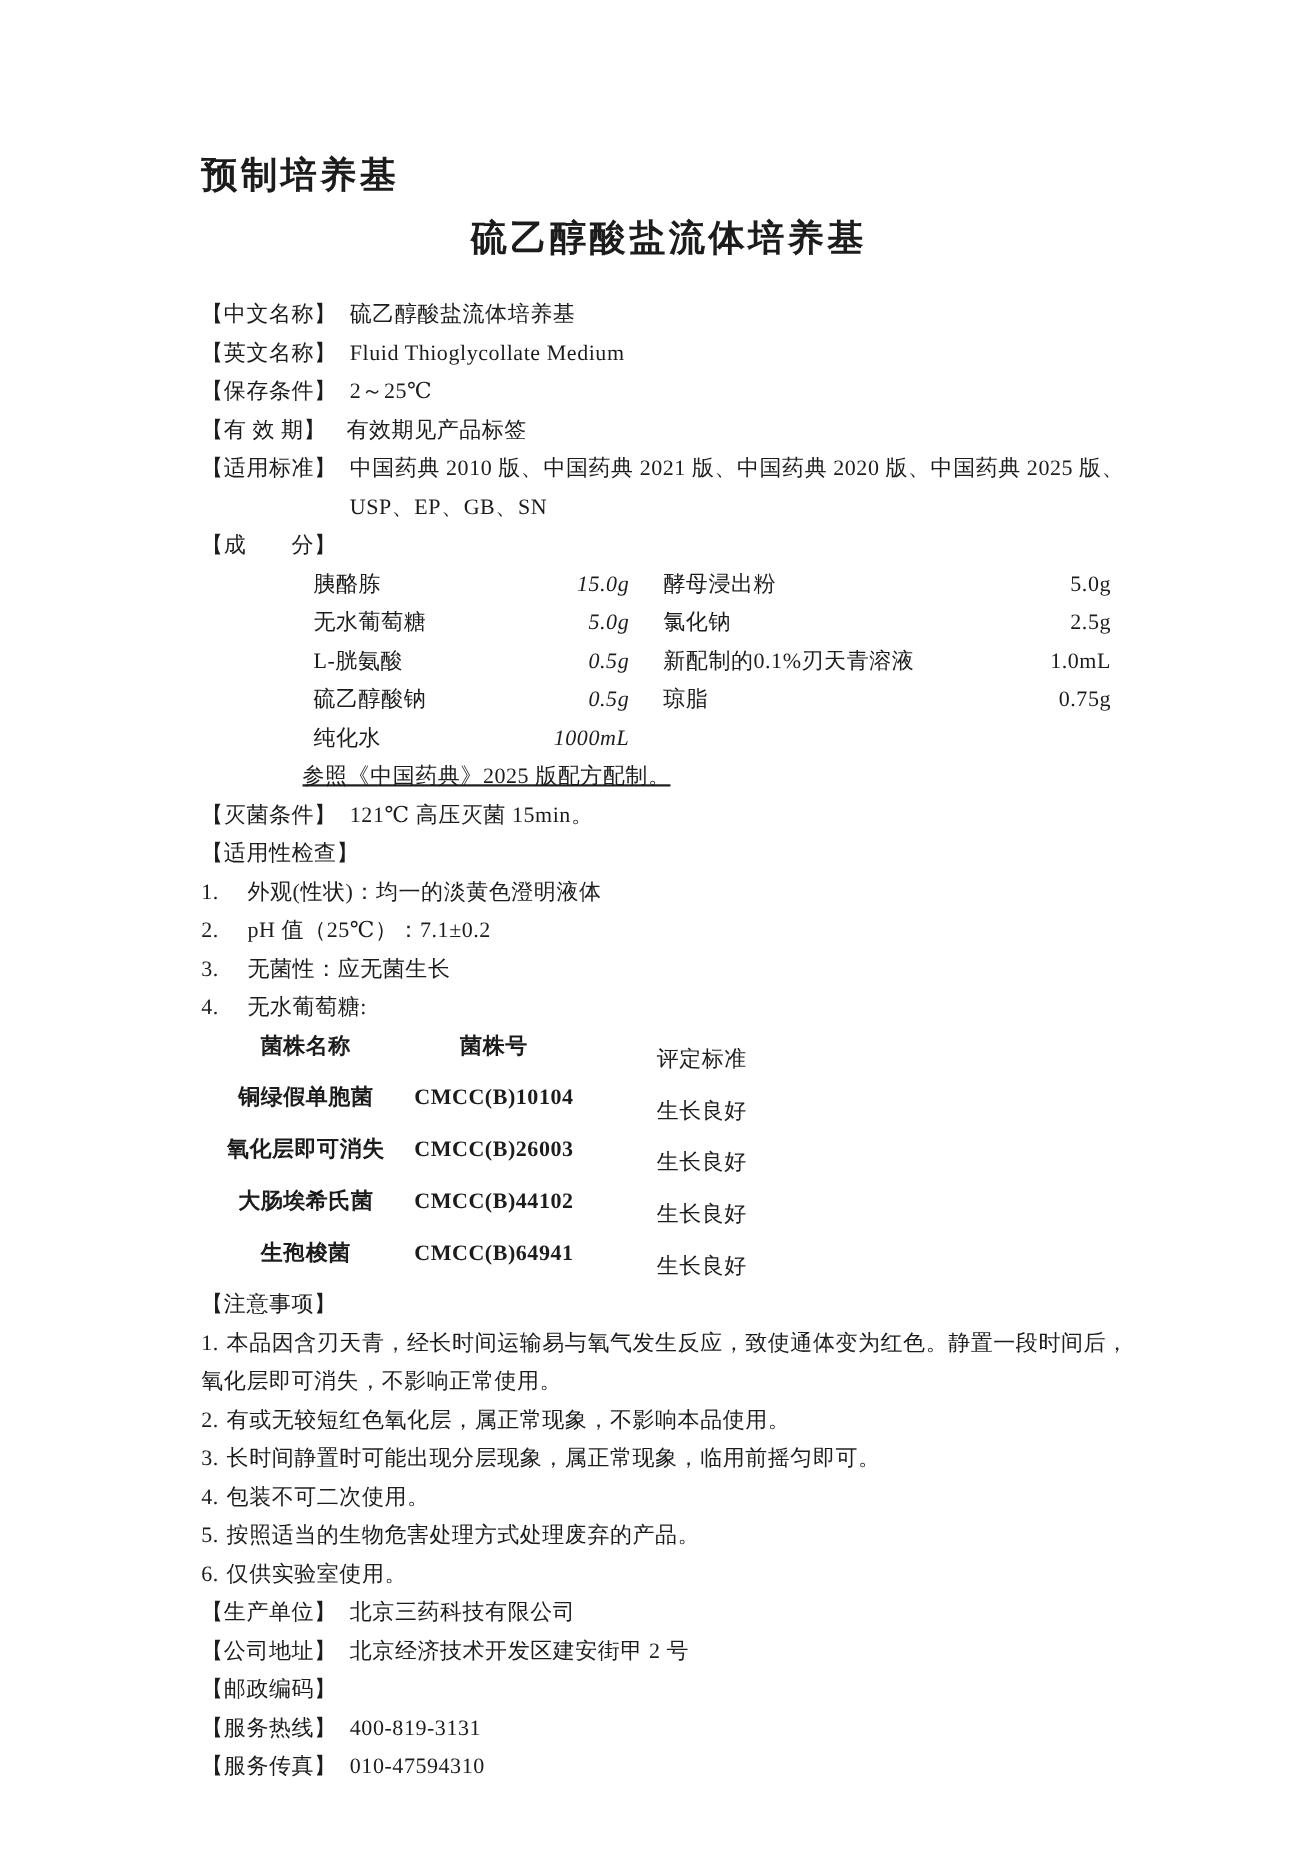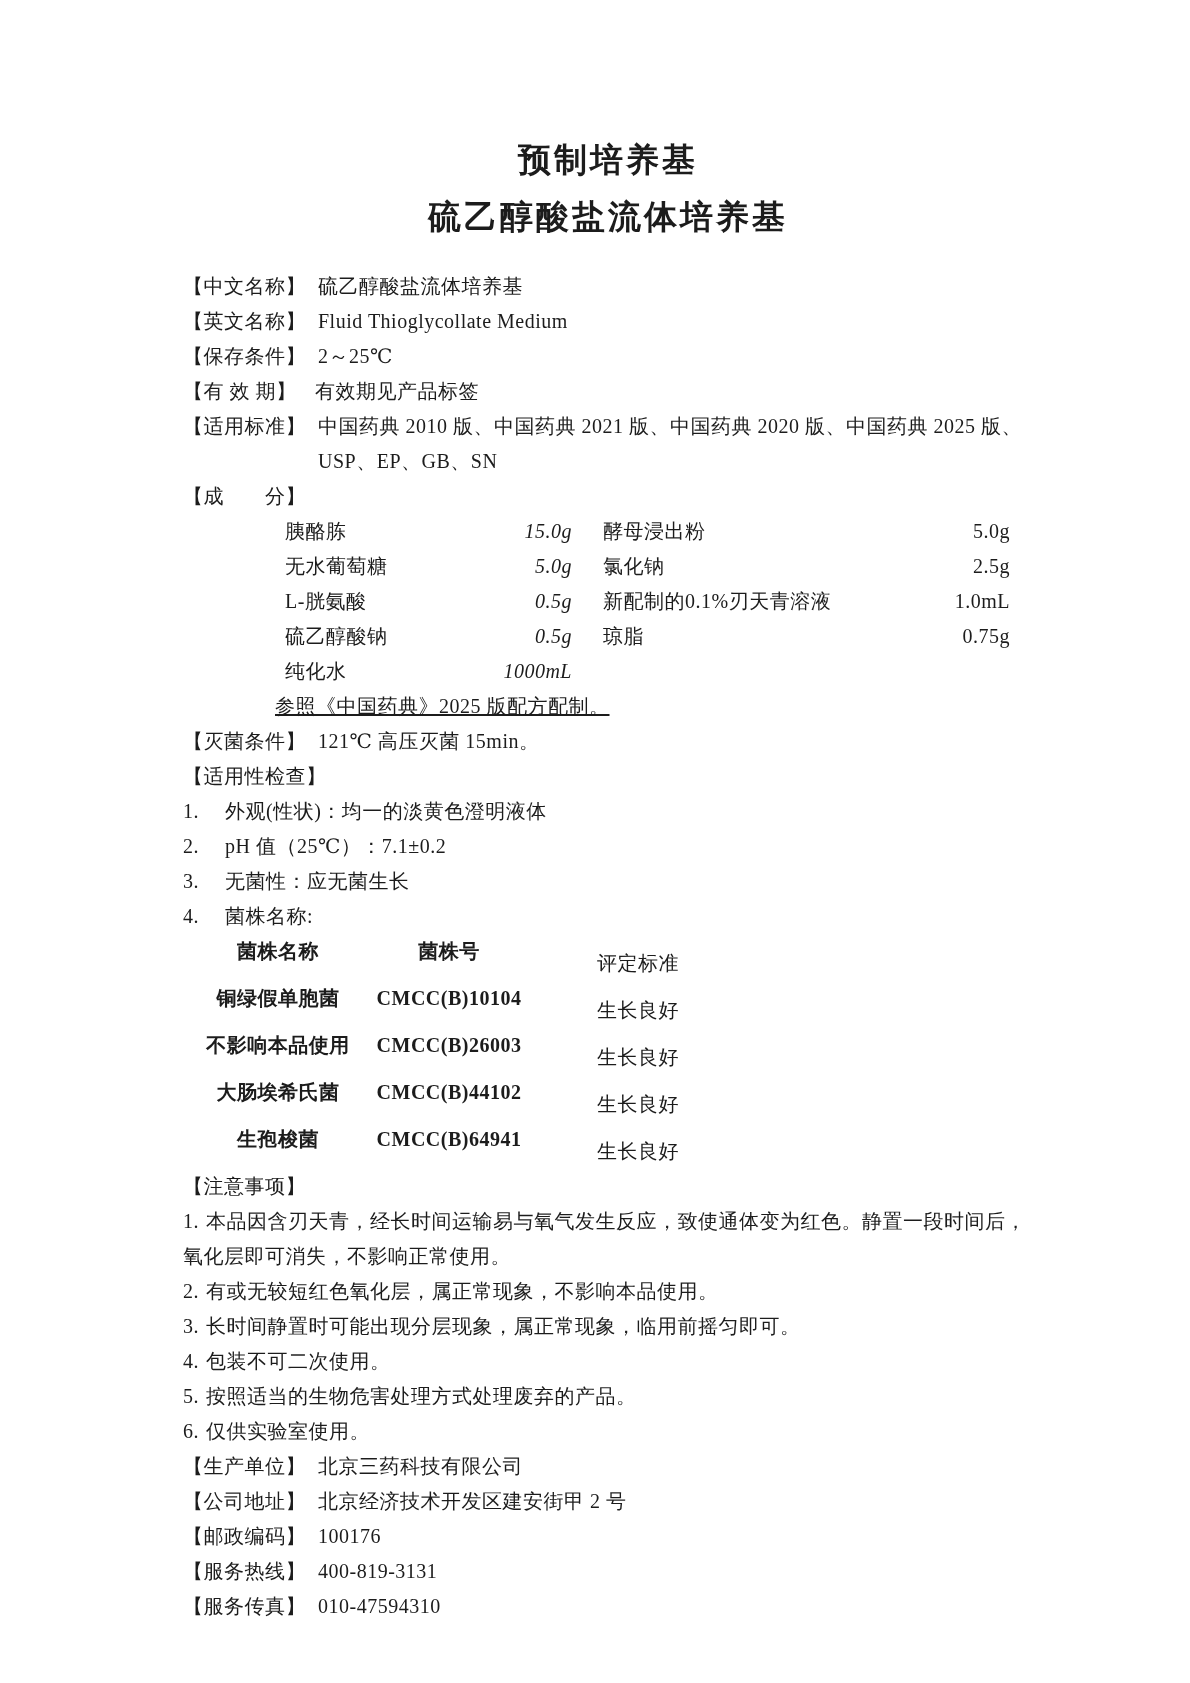--- a/index.html
+++ b/index.html
@@ -13,21 +13,20 @@
     font-size: 20px;
     letter-spacing: 0.5px;
     overflow: hidden;
     box-sizing: border-box;
     padding: 140px 157px 0 183px;
   }
   .doc-title {
     margin: 0;
     font-size: 33px;
     font-weight: bold;
-    text-align: center;
     line-height: 40px;
     letter-spacing: 3px;
   }
   .doc-subtitle {
     margin: 17px 0 0 0;
     font-size: 33px;
     font-weight: bold;
     text-align: center;
     line-height: 40px;
     letter-spacing: 3px;
@@ -145,35 +144,35 @@
     <div class="numitem">
       <span class="num">2.</span>
       <span>pH 值（25℃）：7.1±0.2</span>
     </div>
     <div class="numitem">
       <span class="num">3.</span>
       <span>无菌性：应无菌生长</span>
     </div>
     <div class="numitem">
       <span class="num">4.</span>
-      <span>菌株名称:</span>
+      <span>无水葡萄糖:</span>
     </div>
 
     <div class="srow">
       <span class="s-c1">菌株名称</span>
       <span class="s-c2">菌株号</span>
       <span class="s-c3">评定标准</span>
     </div>
     <div class="srow">
       <span class="s-c1">铜绿假单胞菌</span>
       <span class="s-c2">CMCC(B)10104</span>
       <span class="s-c3">生长良好</span>
     </div>
     <div class="srow">
-      <span class="s-c1">不影响本品使用</span>
+      <span class="s-c1">氧化层即可消失</span>
       <span class="s-c2">CMCC(B)26003</span>
       <span class="s-c3">生长良好</span>
     </div>
     <div class="srow">
       <span class="s-c1">大肠埃希氏菌</span>
       <span class="s-c2">CMCC(B)44102</span>
       <span class="s-c3">生长良好</span>
     </div>
     <div class="srow">
       <span class="s-c1">生孢梭菌</span>
@@ -192,21 +191,20 @@
     <div class="field">
       <span class="flabel">【生产单位】</span>
       <span class="fvalue">北京三药科技有限公司</span>
     </div>
     <div class="field">
       <span class="flabel">【公司地址】</span>
       <span class="fvalue">北京经济技术开发区建安街甲 2 号</span>
     </div>
     <div class="field">
       <span class="flabel">【邮政编码】</span>
-      <span class="fvalue">100176</span>
     </div>
     <div class="field">
       <span class="flabel">【服务热线】</span>
       <span class="fvalue">400-819-3131</span>
     </div>
     <div class="field">
       <span class="flabel">【服务传真】</span>
       <span class="fvalue">010-47594310</span>
     </div>
 

